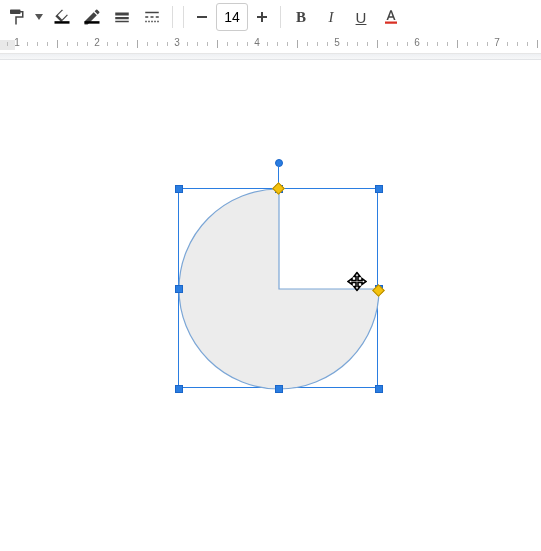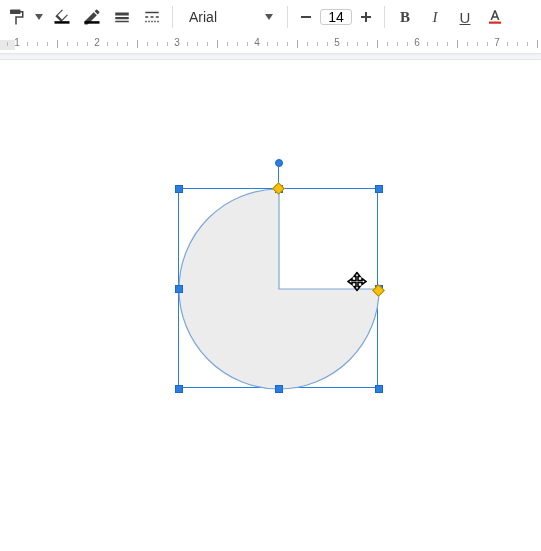--- a/index.html
+++ b/index.html
@@ -54,21 +54,21 @@
     cursor: pointer;
     border-radius: 4px;
   }
   .fontsize-box {
     display: inline-flex;
     align-items: center;
     gap: 2px;
   }
   .fs-input {
     width: 32px;
-    height: 16px;
+    height: 28px;
     text-align: center;
     font-size: 14px;
     border: 1px solid #ccc;
     border-radius: 3px;
     background: #fff;
   }
 
   
   .ruler-container {
     height: 26px;
@@ -197,26 +197,20 @@
   </button>
 
   <button class="tb-btn">
     <svg class="icon" width="18" height="18" viewBox="0 0 24 24">
         <path fill="#444" d="M3 5h18v2H3zM3 11h4v2H3zm7 0h4v2h-4zm7 0h4v2h-4zM3 17h2v2H3zm4 0h2v2H7zm4 0h2v2h-2zm4 0h2v2h-2zm4 0h2v2h-2z"></path>
       </svg>
   </button>
 
   <div class="tb-sep"></div>
 
-  <div class="font-select">
-    <span>Arial</span>
-    <svg class="icon" width="8" height="6" viewBox="0 0 8 6">
-        <path fill="#555" d="M0 0h8L4 6z"></path>
-      </svg>
-  </div>
 
   <div class="tb-sep"></div>
 
   <div class="fontsize-box">
     <button class="tb-btn" style="min-width:24px">
       <svg class="icon" width="12" height="12" viewBox="0 0 12 12">
           <rect x="1" y="5" width="10" height="2" fill="#444"></rect>
         </svg>
     </button>
     <input class="fs-input" value="14" style="">

